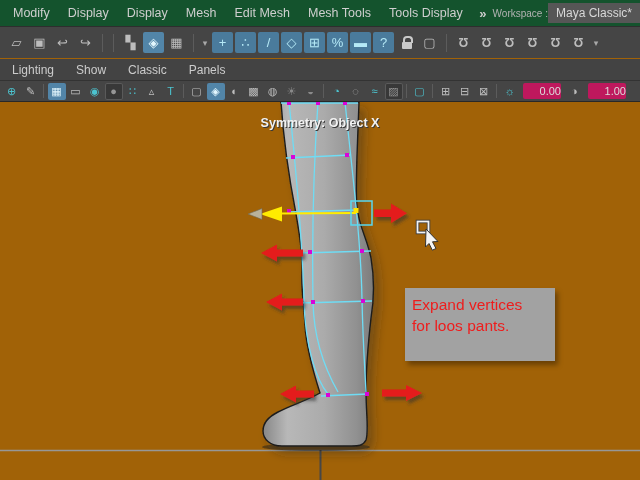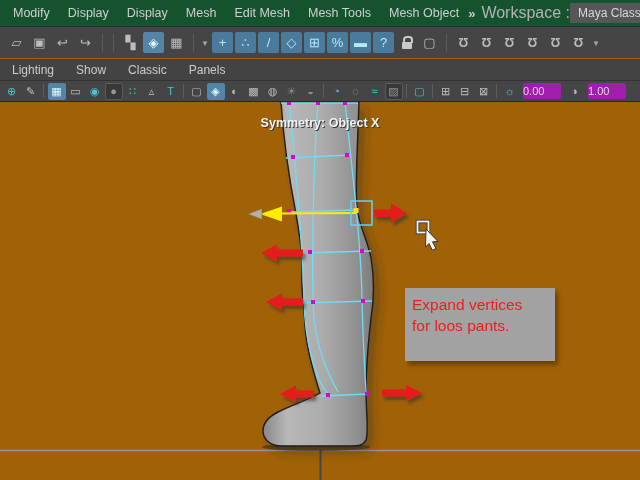--- a/index.html
+++ b/index.html
@@ -6,21 +6,21 @@
   body{width:640px;height:480px;overflow:hidden;background:#3a3a3a;
        font-family:"Liberation Sans",sans-serif;-webkit-font-smoothing:antialiased;}
   *{box-sizing:border-box;}
 
   
   .menubar{height:26px;background:#14532d;display:flex;align-items:center;
            font-size:12.5px;color:#cfcfcf;padding-left:4px;}
   .menu-item{padding:0 9px;cursor:default;white-space:nowrap;}
   .ws{margin-left:auto;display:flex;align-items:center;}
   .ws-chev{color:#cccccc;font-size:13px;font-weight:bold;margin-right:6px;}
-  .ws-label{color:#b3b3b3;font-size:16px;margin-right:0;white-space:nowrap;}
+  .ws-label{color:#b3b3b3;font-size:10px;margin-right:0;white-space:nowrap;}
   .ws-value{background:#565656;color:#d8d8d8;font-size:12px;padding:3px 8px;
             min-width:86px;white-space:nowrap;}
 
   
   .toolbar{height:32px;background:#454545;display:flex;align-items:center;
            padding-left:5px;border-top:1px solid #2e2e2e;}
   .tbtn{width:21px;height:21px;display:flex;align-items:center;justify-content:center;
         font-size:13px;color:#bdbdbd;margin:0 1px;border-radius:2px;flex:none;cursor:default;}
   .tbtn.toolkit{background:#4a7b9c;color:#b5e9f6;}
   .tbtn.active{background:#5285a8;color:#e2f6fd;}
@@ -37,21 +37,21 @@
   
   .panelbar{height:22px;background:#434343;display:flex;align-items:center;
             font-size:12px;color:#cccccc;border-top:1px solid #a16207;padding-left:1px;}
   .panel-item{padding:0 11px;cursor:default;}
 
   
   .ptoolbar{height:22px;background:#454545;display:flex;align-items:center;
             padding-left:2px;border-top:1px solid #333333;border-bottom:1px solid #282828;}
   .ptoolbar .tbtn{width:18px;height:17px;font-size:11px;margin:0 0.5px;}
   .ptoolbar .sep{height:14px;margin:0 3px;}
-  .tb-field{background:#a21caf;color:#dcdcdc;font-size:11px;width:38px;text-align:left;
+  .tb-field{background:#be185d;color:#dcdcdc;font-size:11px;width:38px;text-align:right;
             padding:2px 0;border-radius:2px;margin:16px 4px;flex:none;}
 
   
   .viewport{position:relative;height:378px;background:#a16207;overflow:hidden;}
   .viewport svg{position:absolute;inset:0;}
   .sym-label{position:absolute;top:14px;left:0;right:0;text-align:center;
              font-size:12.5px;font-weight:bold;color:#f2f2f2;
              text-shadow:1px 1px 0 #3a3a3a;}
   .cam-label{position:absolute;top:357px;left:0;right:22px;text-align:center;
              font-size:11.5px;font-weight:bold;color:#e9e9e9;
@@ -63,21 +63,21 @@
 </head>
 <body>
 
 <div class="menubar">
   <span class="menu-item">Modify</span>
   <span class="menu-item">Display</span>
   <span class="menu-item">Display</span>
   <span class="menu-item">Mesh</span>
   <span class="menu-item">Edit Mesh</span>
   <span class="menu-item">Mesh Tools</span>
-  <span class="menu-item">Mesh Object</span>
+  <span class="menu-item">Tools Display</span>
   <div class="ws">
     <span class="ws-chev">»</span>
     <span class="ws-label">Workspace :</span>
     <span class="ws-value">Maya Classic*</span>
   </div>
 </div>
 
 <div class="toolbar">
     <span class="tbtn">▱</span>
     <span class="tbtn">▣</span>

